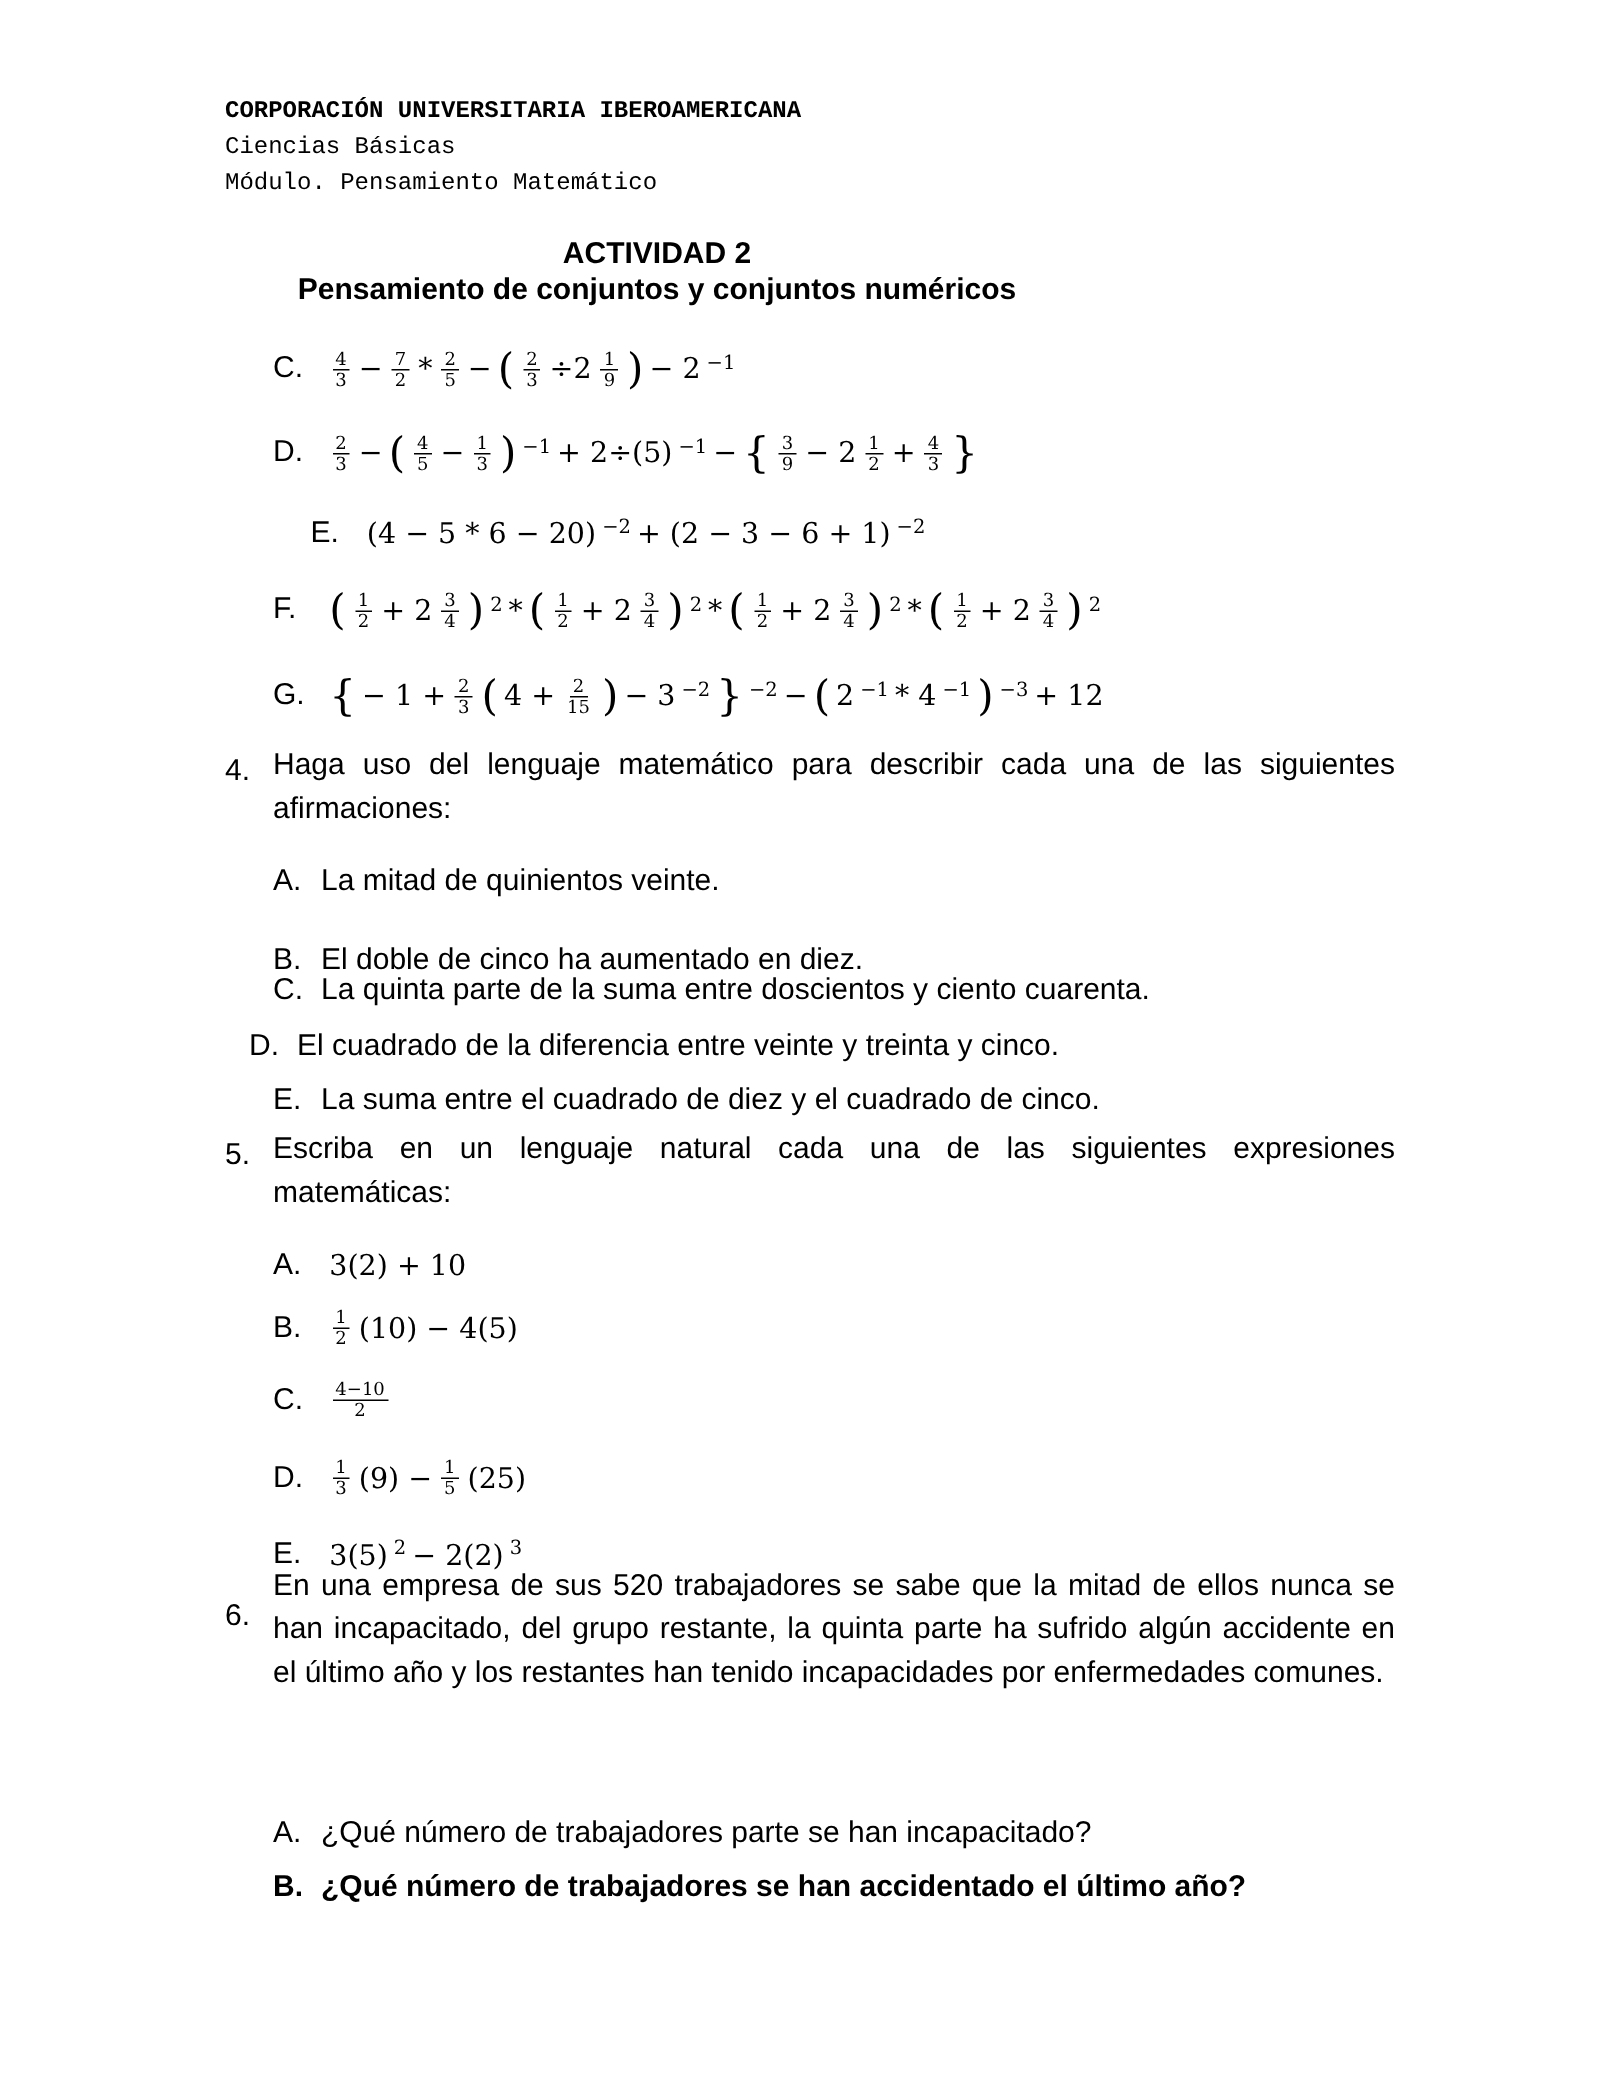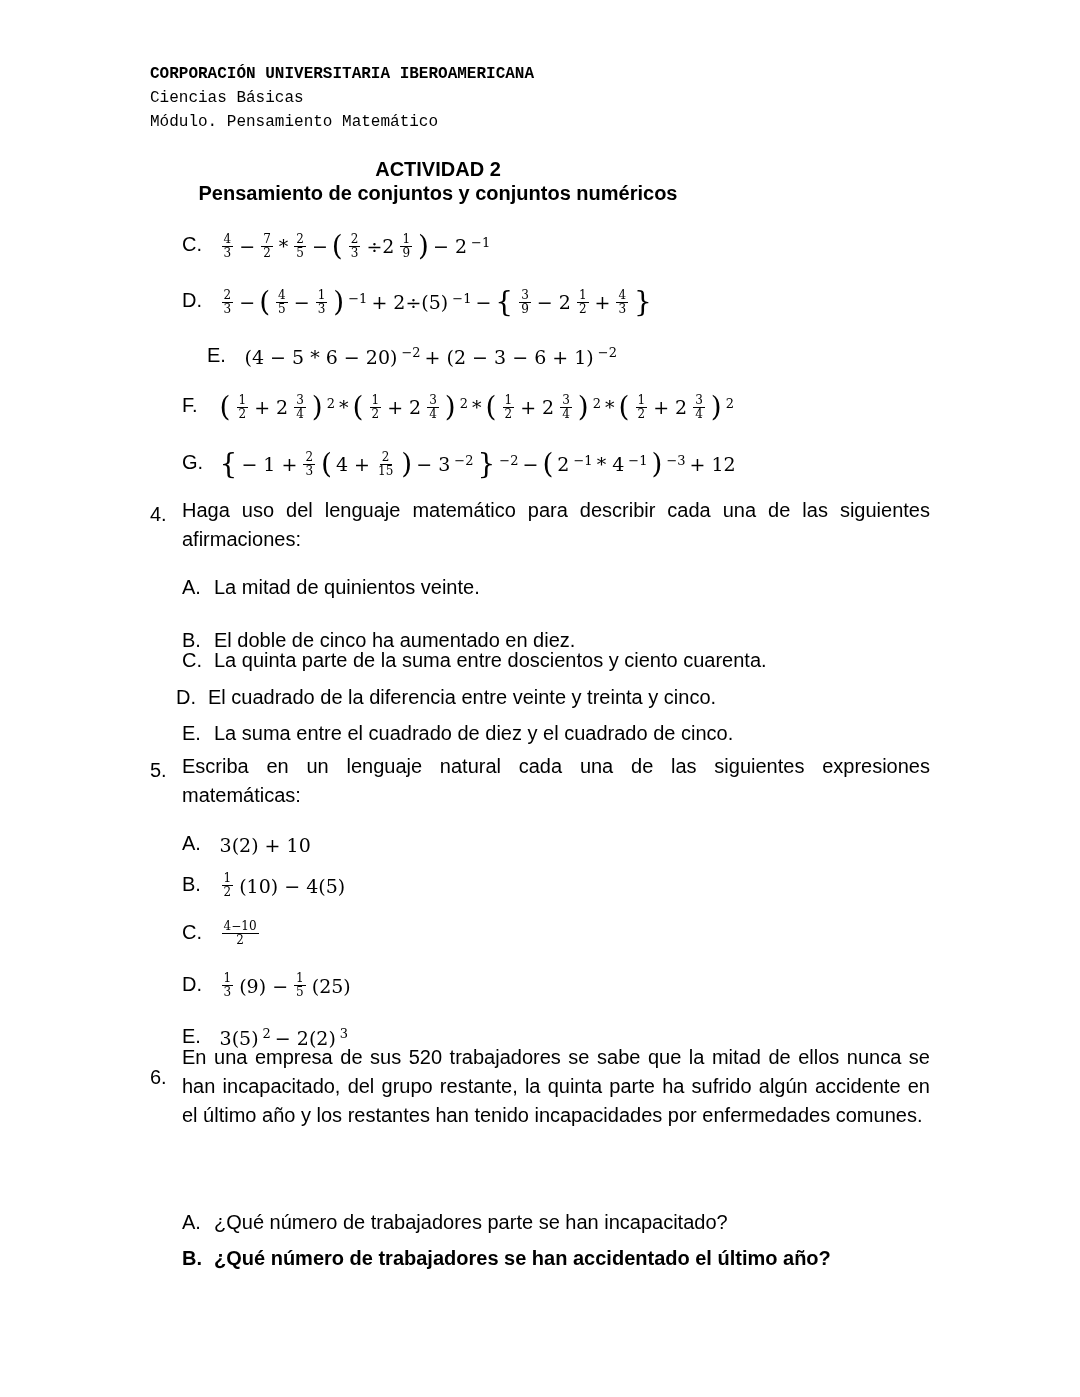--- a/index.html
+++ b/index.html
@@ -131,21 +131,21 @@
       </span><span class="big">)</span>− 3<sup>−2</sup><span class="big">}</span><sup>−2</sup>
     − <span class="big">(</span>2<sup>−1</sup> * 4<sup>−1</sup><span class="big">)</span><sup>−3</sup> + 12
   </span>
 </div>
 
 <div class="row" style="left:150px; top:503px;">4.</div>
 <div class="para" style="top:496px;">Haga uso del lenguaje matemático para describir cada una de las siguientes afirmaciones:</div>
 <div class="row" style="left:182px; top:576px;"><span class="lbl">A.</span><span>La mitad de quinientos veinte.</span></div>
 <div class="row" style="left:182px; top:613px;margin-top:16px;"><span class="lbl">B.</span><span>El doble de cinco ha aumentado en diez.</span></div>
 <div class="row" style="left:182px; top:649px;"><span class="lbl">C.</span><span>La quinta parte de la suma entre doscientos y ciento cuarenta.</span></div>
-<div class="row" style="left:176px; top:686px;"><span class="lbl">D.</span><span>El cuadrado de la diferencia entre veinte y treinta y cinco.</span></div>
+<div class="row" style="left:166px; top:686px;"><span class="lbl">D.</span><span>El cuadrado de la diferencia entre veinte y treinta y cinco.</span></div>
 <div class="row" style="left:182px; top:722px;"><span class="lbl">E.</span><span>La suma entre el cuadrado de diez y el cuadrado de cinco.</span></div>
 
 <div class="row" style="left:150px; top:759px;">5.</div>
 <div class="para" style="top:752px;">Escriba en un lenguaje natural cada una de las siguientes expresiones matemáticas:</div>
 
 <div class="row" style="left:182px; top:832px;">
   <span class="lbl">A.</span>
   <span class="m">3(2) + 10</span>
 </div>
 <div class="row" style="left:182px; top:872px;">

